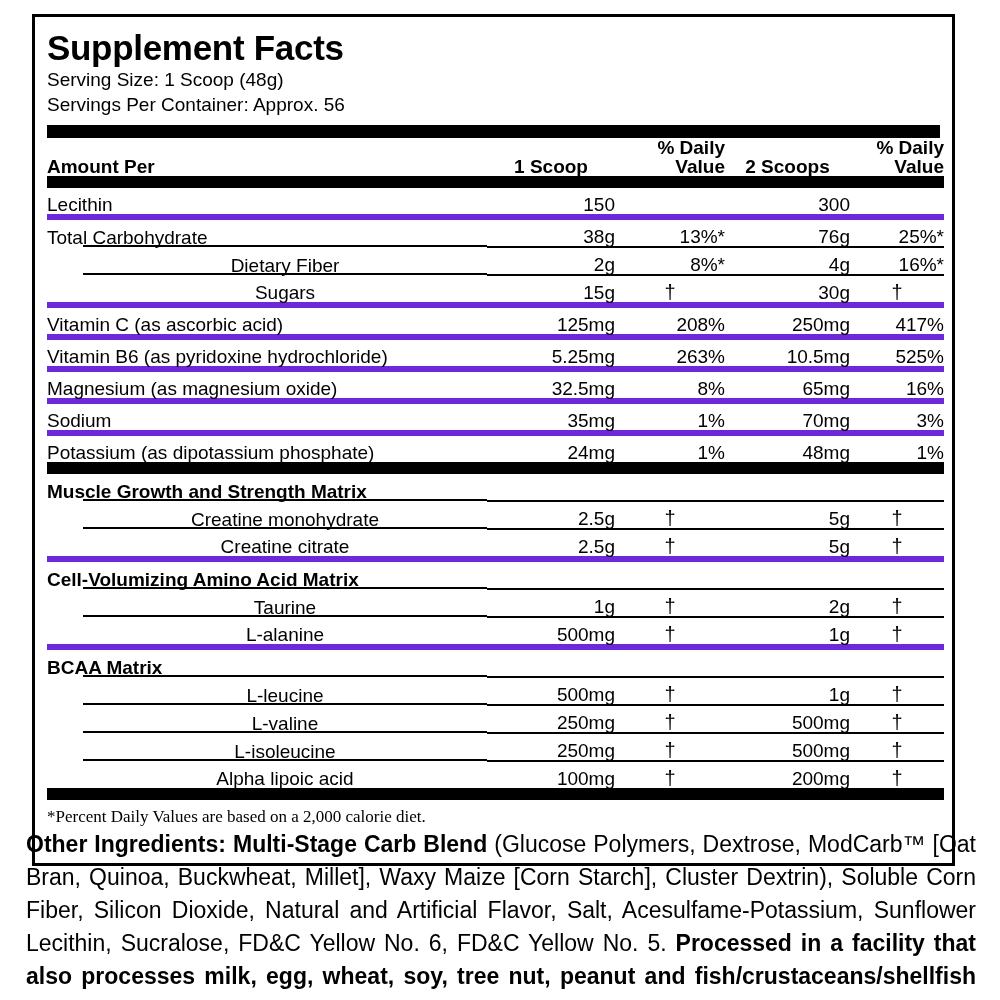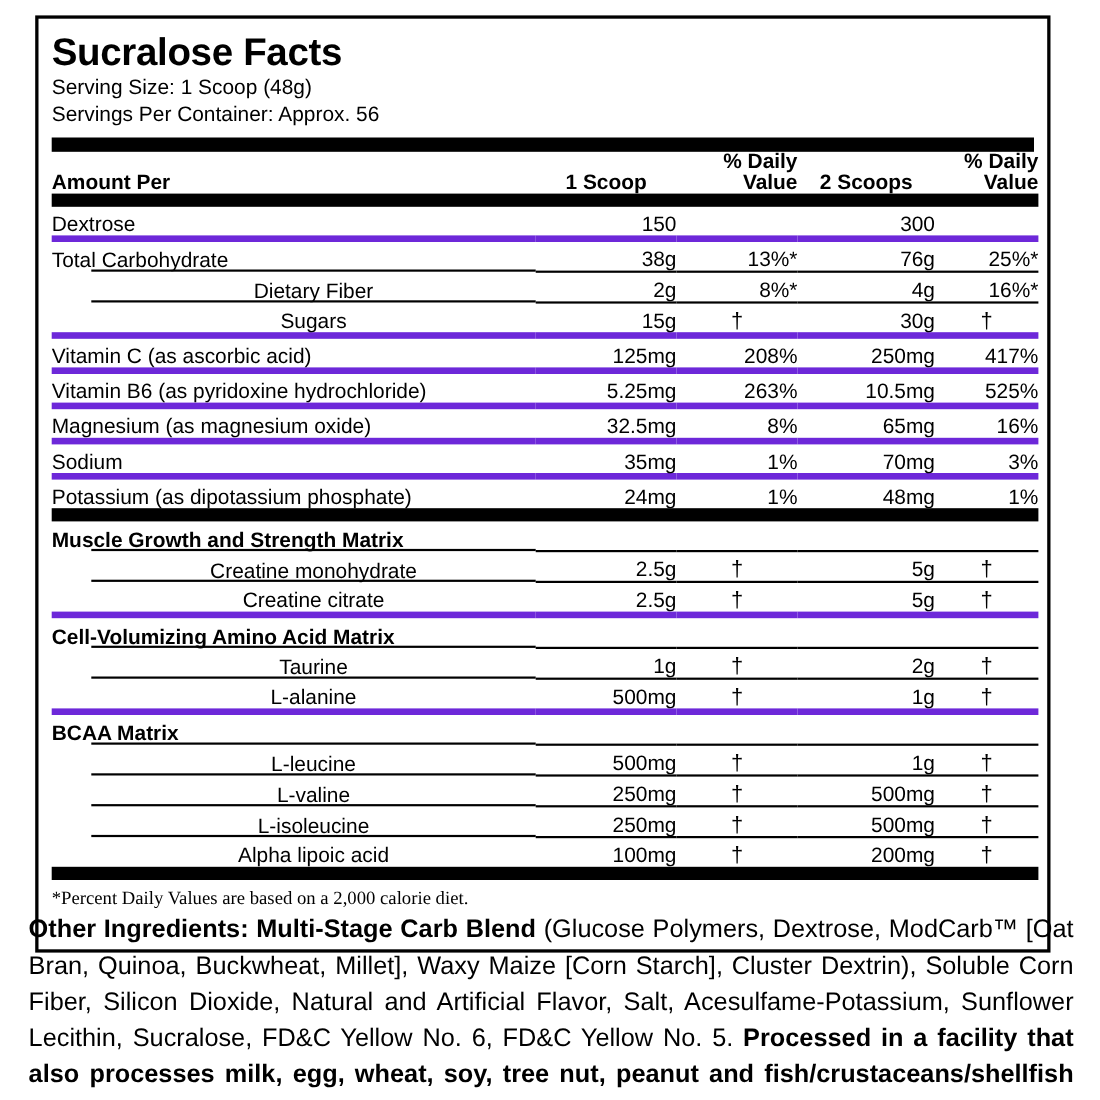--- a/index.html
+++ b/index.html
@@ -135,21 +135,21 @@
   }
   .other b { font-weight: bold; }
 </style>
 </head>
 <body>
 
 <div id="root">
 
   <div class="panel">
 
-    <div class="sf-title">Sucralose Facts</div>
+    <div class="sf-title">Supplement Facts</div>
     <div class="serving-line">Serving Size: 1 Scoop (48g)</div>
     <div class="serving-line">Servings Per Container: Approx. 56</div>
 
     <div class="bar-thick"></div>
 
     <table class="sf">
       <colgroup>
         <col class="c-name">
           <col class="c-a1">
           <col class="c-p1">
@@ -177,21 +177,21 @@
       </tbody>
       <tbody>
         <tr class="bar-row">
           <td colspan="5">
               <div class="bar-cell"></div>
             </td>
         </tr>
       </tbody>
       <tbody id="rows-body">
           <tr class="row no-rule">
-            <td class="name-cell">Dextrose</td>
+            <td class="name-cell">Lecithin</td>
             <td class="num">150</td>
             <td class="num"></td>
             <td class="num">300</td>
             <td class="num"></td>
           </tr>
           <tr class="row rule-full">
             <td class="name-cell">Total Carbohydrate</td>
             <td class="num">38g</td>
             <td class="num">13%*</td>
             <td class="num">76g</td>

